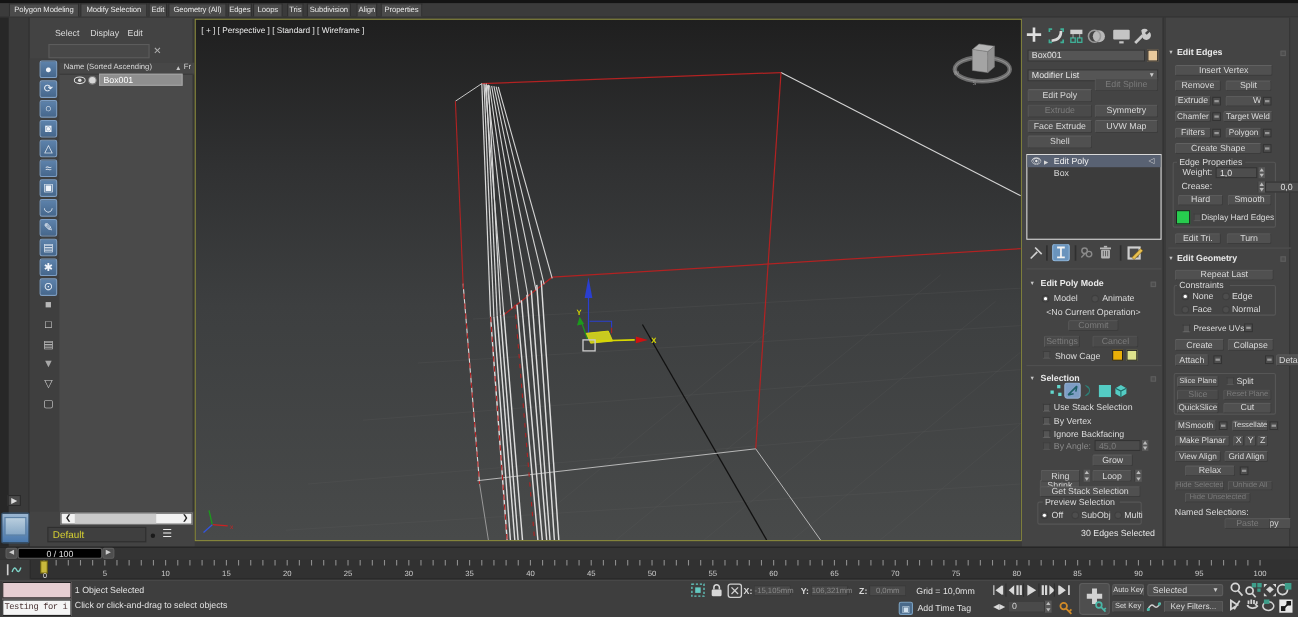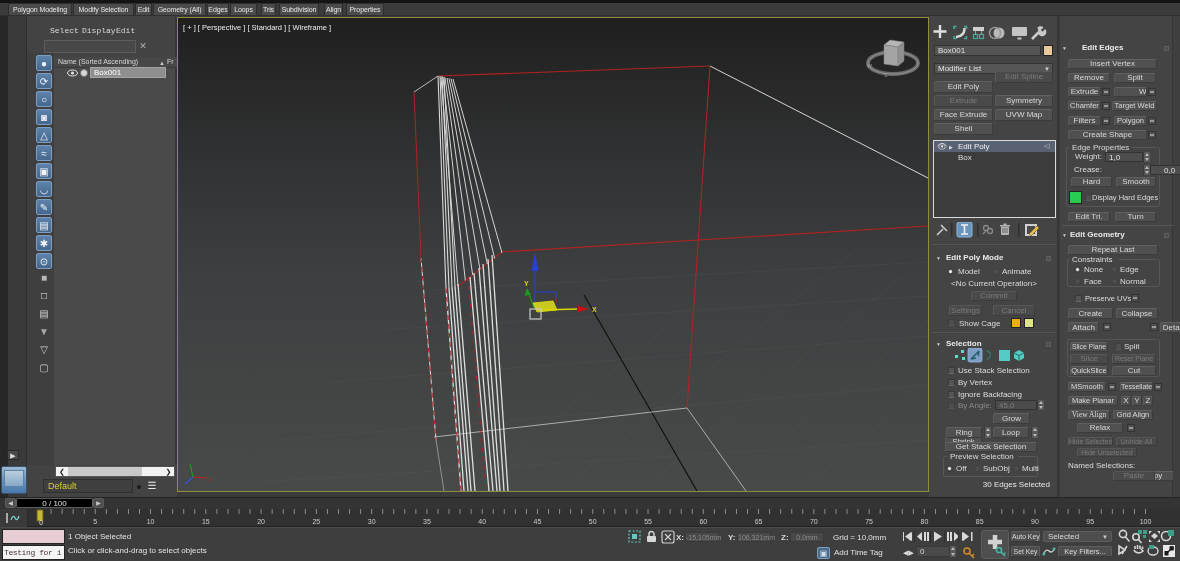--- a/index.html
+++ b/index.html
@@ -36,21 +36,21 @@
 <div class="abs" style="left:346px;top:3px;width:38px;height:12px;background:#4b4b4b;border:1px solid #2d2d2d;border-bottom:none;color:#e8e8e8;font-size:7px;text-align:center;line-height:12px;white-space:nowrap;letter-spacing:-0.1px;">Properties</div>
 <div class="abs" style="left:0px;top:16px;width:8px;height:481px;background:#272727;"></div>
 <div class="abs" style="left:8px;top:16px;width:19px;height:481px;background:#3a3a3a;border-right:1px solid #2d2d2d;"></div>
 <div class="abs" style="left:7px;top:450px;width:12px;height:10px;background:#4a4a4a;border:1px solid #2a2a2a;color:#ddd;font-size:7px;line-height:9px;text-align:center;">▶</div>
 <div class="abs" style="left:1px;top:466px;width:26px;height:28px;background:linear-gradient(180deg,#9db8d2 0%,#6f94bd 45%,#4a79ad 100%);border:1px solid #35526e;border-radius:2px;"></div>
 <div class="abs" style="left:4px;top:470px;width:20px;height:17px;background:linear-gradient(180deg,#b9cede,#87a8c6);border:1px solid #5d82a6;"></div>
 <div class="abs" style="left:27px;top:16px;width:150px;height:481px;background:#434343;"></div>
 <div class="abs" style="left:27px;top:53px;width:27px;height:412px;background:#3f3f3f;"></div>
 <div class="abs" style="left:54px;top:67px;width:123px;height:398px;background:#4a4a4a;"></div>
 <div class="abs" style="left:175px;top:17px;width:2px;height:448px;background:#353535;"></div>
-<div class="abs" style="left:40px;top:26px;width:130px;height:12px;color:#dcdcdc;font-size:8px;font-family:Liberation Mono, monospace;">
+<div class="abs" style="left:40px;top:26px;width:130px;height:12px;color:#dcdcdc;font-size:8px;">
     <span style="position:absolute;left:10px;">Select</span>
     <span style="position:absolute;left:42px;">Display</span>
     <span style="position:absolute;left:76px;">Edit</span>
   </div>
 <div class="abs" style="left:44px;top:40px;width:92px;height:13px;background:#484848;border:1px solid #5c5c5c;"></div>
 <div class="abs" style="left:138px;top:41px;width:10px;height:11px;color:#b0b0b0;font-size:9px;line-height:11px;text-align:center;">✕</div>
 <div class="abs" style="left:54px;top:57px;width:123px;height:11px;background:#474747;border-bottom:1px solid #3a3a3a;"></div>
 <div class="abs" style="left:58px;top:58px;width:100px;height:10px;color:#d8d8d8;font-size:7px;white-space:nowrap;">Name (Sorted Ascending)</div>
 <div class="abs" style="left:159px;top:60px;width:8px;height:8px;color:#c8c8c8;font-size:6px;">▲</div>
 <div class="abs" style="left:167px;top:58px;width:12px;height:10px;color:#d8d8d8;font-size:7px;">Fr</div>
@@ -285,21 +285,21 @@
 <div class="radio on" style="left:946px;top:465px;width:7px;height:7px;"></div>
 <div class="lbl" style="left:956px;top:464px;width:16px;height:10px;">Off</div>
 <div class="radio" style="left:974px;top:465px;width:7px;height:7px;opacity:0.55;"></div>
 <div class="lbl" style="left:983px;top:464px;width:30px;height:10px;">SubObj</div>
 <div class="radio" style="left:1013px;top:465px;width:7px;height:7px;opacity:0.55;"></div>
 <div class="lbl" style="left:1022px;top:464px;width:24px;height:10px;">Multi</div>
 <div class="lbl" style="left:960px;top:480px;width:90px;height:10px;text-align:right;color:#e6e6e6;">30 Edges Selected</div>
 <div class="abs" style="left:1060px;top:16px;width:120px;height:481px;background:#444444;"></div>
 <div class="abs" style="left:1172px;top:16px;width:8px;height:481px;background:#3f3f3f;border-left:1px solid #353535;"></div>
 <div class="abs" style="left:1062px;top:45px;width:6px;height:6px;color:#c8c8c8;font-size:5px;">▼</div>
-<div class="hd" style="left:1070px;top:43px;width:70px;height:10px;margin-left:12px;">Edit Edges</div>
+<div class="hd" style="left:1070px;top:43px;width:70px;height:10px;">Edit Edges</div>
 <div class="abs" style="left:1164px;top:46px;width:5px;height:5px;background:#4e4e4e;border:1px solid #5e5e5e;"></div>
 <div class="btn" style="left:1068px;top:59px;width:89px;height:10px;line-height:8px;font-size:8px;">Insert Vertex</div>
 <div class="btn" style="left:1068px;top:73px;width:42px;height:10px;line-height:8px;font-size:8px;">Remove</div>
 <div class="btn" style="left:1114px;top:73px;width:42px;height:10px;line-height:8px;font-size:8px;">Split</div>
 <div class="btn" style="left:1068px;top:87px;width:33px;height:10px;line-height:8px;font-size:8px;">Extrude</div>
 <div class="sq" style="left:1102px;top:88px;width:8px;height:8px;"></div>
 <div class="btn" style="left:1114px;top:87px;width:33px;height:10px;line-height:8px;font-size:8px;padding-left:24px;">Weld</div>
 <div class="sq" style="left:1148px;top:88px;width:8px;height:8px;"></div>
 <div class="btn" style="left:1068px;top:101px;width:33px;height:10px;line-height:8px;font-size:7.5px;">Chamfer</div>
 <div class="sq" style="left:1102px;top:102px;width:8px;height:8px;"></div>
@@ -358,21 +358,21 @@
 <div class="btn" style="left:1070px;top:366px;width:38px;height:10px;line-height:8px;font-size:7.5px;">QuickSlice</div>
 <div class="btn" style="left:1112px;top:366px;width:44px;height:10px;line-height:8px;font-size:8px;">Cut</div>
 <div class="btn" style="left:1068px;top:382px;width:38px;height:10px;line-height:8px;font-size:7.5px;">MSmooth</div>
 <div class="sq" style="left:1108px;top:383px;width:8px;height:8px;"></div>
 <div class="btn" style="left:1120px;top:382px;width:33px;height:10px;line-height:8px;font-size:7px;">Tessellate</div>
 <div class="sq" style="left:1154px;top:383px;width:8px;height:8px;"></div>
 <div class="btn" style="left:1068px;top:396px;width:50px;height:10px;line-height:8px;font-size:7.5px;">Make Planar</div>
 <div class="btn" style="left:1121px;top:396px;width:10px;height:10px;line-height:8px;font-size:8px;">X</div>
 <div class="btn" style="left:1132px;top:396px;width:10px;height:10px;line-height:8px;font-size:8px;">Y</div>
 <div class="btn" style="left:1143px;top:396px;width:10px;height:10px;line-height:8px;font-size:8px;">Z</div>
-<div class="btn" style="left:1068px;top:410px;width:42px;height:10px;line-height:8px;font-size:7.5px;font-family:Liberation Serif, serif;">View Align</div>
+<div class="btn" style="left:1068px;top:410px;width:42px;height:10px;line-height:8px;font-size:7.5px;">View Align</div>
 <div class="btn" style="left:1113px;top:410px;width:40px;height:10px;line-height:8px;font-size:7.5px;">Grid Align</div>
 <div class="btn" style="left:1077px;top:423px;width:46px;height:10px;line-height:8px;font-size:8px;">Relax</div>
 <div class="sq" style="left:1127px;top:424px;width:8px;height:8px;"></div>
 <div class="btn dim" style="left:1068px;top:437px;width:45px;height:9px;line-height:7px;font-size:7px;">Hide Selected</div>
 <div class="btn dim" style="left:1116px;top:437px;width:41px;height:9px;line-height:7px;font-size:7px;">Unhide All</div>
 <div class="btn dim" style="left:1077px;top:448px;width:60px;height:9px;line-height:7px;font-size:7px;">Hide Unselected</div>
 <div class="lbl" style="left:1068px;top:461px;width:80px;height:10px;">Named Selections:</div>
 <div class="btn" style="left:1132px;top:471px;width:42px;height:10px;line-height:8px;font-size:8px;">Copy</div>
 <div class="btn dim" style="left:1113px;top:471px;width:42px;height:10px;line-height:8px;font-size:8px;">Paste</div>
 <div class="abs" style="left:0px;top:497px;width:1180px;height:12px;background:#343434;border-top:1px solid #242424;"></div>

